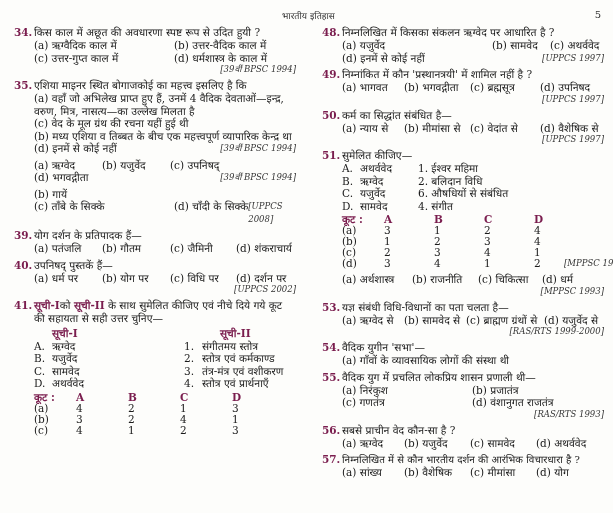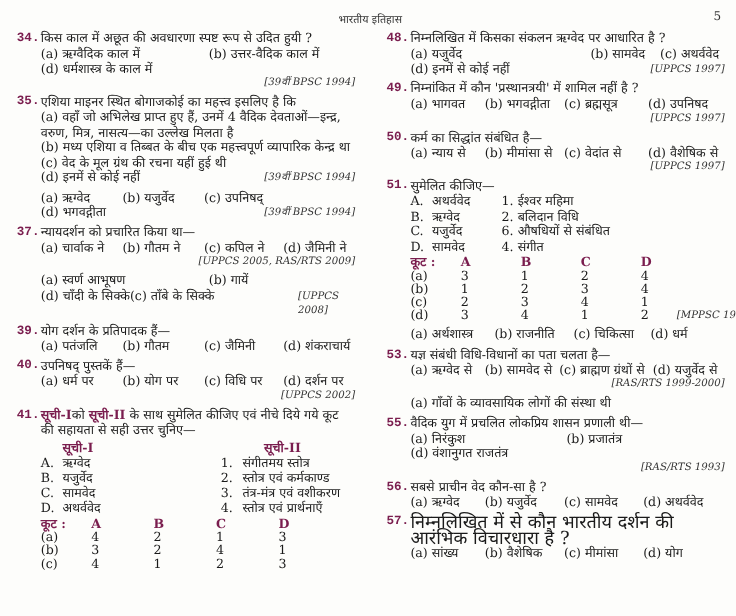--- a/index.html
+++ b/index.html
@@ -15,21 +15,21 @@
     position: absolute; top: 9px; left: 0; width: 613px; height: 14px;
     font-size: 9px; color: #333;
   }
   .header .title { position: absolute; left: 282px; top: 0; }
   .header .page { position: absolute; right: 12px; top: 0; font-size: 10px; }
   .col { position: absolute; top: 26px; }
   .col.left { left: 14px; width: 282px; }
   .col.right { left: 322px; width: 282px; }
   .q { margin-bottom: 4px; }
   .qline { display: flex; line-height: 13px; }
-  .qnum { color: #7a1d4e; font-weight: bold; width: 20px; flex: none; font-family: Liberation Mono, monospace; }
+  .qnum { color: #7a1d4e; font-weight: bold; width: 20px; flex: none; }
   .qtext { flex: 1; }
   .opts { padding-left: 20px; }
   .row { display: flex; line-height: 12.5px; }
   .row .cell { flex: none; }
   .opt { white-space: nowrap; }
   .src { text-align: right; font-style: italic; font-size: 8.5px; color: #333; line-height: 11px; }
   .src-inline { font-style: italic; font-size: 8.5px; color: #333; margin-left: auto; }
   .purple { color: #7a1d4e; font-weight: bold; }
   .match-row { display: flex; line-height: 12.5px; }
   .code-table { margin-top: 2px; }
@@ -50,40 +50,41 @@
     <div class="qline">
         <span class="qnum">34.</span>
         <span class="qtext">किस काल में अछूत की अवधारणा स्पष्ट रूप से उदित हुयी ?</span>
       </div>
     <div class="opts">
       <div class="row">
           <span class="cell opt" style="width:140px">(a)  ऋग्वैदिक काल में</span>
           <span class="cell opt">(b)  उत्तर-वैदिक काल में</span>
         </div>
       <div class="row">
+          <span class="cell opt" style="width:140px">(c)  उत्तर-गुप्त काल में</span>
           <span class="cell opt">(d)  धर्मशास्त्र के काल में</span>
         </div>
     </div>
     <div class="src">[39वीं BPSC 1994]</div>
   </div>
 
   <div class="q">
     <div class="qline">
         <span class="qnum">35.</span>
         <span class="qtext">एशिया माइनर स्थित बोगाजकोई का महत्त्व इसलिए है कि</span>
       </div>
     <div class="opts">
       <div class="row" style="white-space:normal">
           <span>(a)  वहाँ जो अभिलेख प्राप्त हुए हैं, उनमें 4 वैदिक देवताओं—इन्द्र, वरुण, मित्र, नासत्य—का उल्लेख मिलता है</span>
         </div>
       <div class="row">
+          <span class="opt">(c)  वेद के मूल ग्रंथ की रचना यहीं हुई थी</span>
+        </div>
+      <div class="row">
           <span class="opt">(b)  मध्य एशिया व तिब्बत के बीच एक महत्त्वपूर्ण व्यापारिक केन्द्र था</span>
-        </div>
-      <div class="row">
-          <span class="opt">(c)  वेद के मूल ग्रंथ की रचना यहीं हुई थी</span>
         </div>
       <div class="row">
           <span class="opt">(d)  इनमें से कोई नहीं</span>
           <span class="src-inline">[39वीं BPSC 1994]</span>
         </div>
     </div>
   </div>
 
   <div class="q">
     <div class="opts">
@@ -92,45 +93,29 @@
           <span class="cell opt" style="width:68px">(b)  यजुर्वेद</span>
           <span class="cell opt">(c)  उपनिषद्</span>
         </div>
       <div class="row">
           <span class="opt">(d)  भगवद्गीता</span>
           <span class="src-inline">[39वीं BPSC 1994]</span>
         </div>
     </div>
   </div>
 
-  <div class="q">
-    <div class="qline">
-        <span class="qnum">37.</span>
-        <span class="qtext">न्यायदर्शन को प्रचारित किया था—</span>
-      </div>
-    <div class="opts">
-      <div class="row">
-          <span class="cell opt" style="width:68px">(a)  चार्वाक ने</span>
-          <span class="cell opt" style="width:68px">(b)  गौतम ने</span>
-          <span class="cell opt" style="width:66px">(c)  कपिल ने</span>
-          <span class="cell opt">(d)  जैमिनी ने</span>
-        </div>
-    </div>
-    <div class="src">[UPPCS 2005, RAS/RTS 2009]</div>
-  </div>
-
-  <div class="q">
-    <div class="opts">
-      <div class="row">
-          <span class="cell opt" style="width:140px">(a)  स्वर्ण आभूषण</span>
+
+  <div class="q">
+    <div class="opts">
+      <div class="row">
           <span class="cell opt">(b) गायें</span>
         </div>
       <div class="row">
+          <span class="cell opt" style="width:140px">(c)  ताँबे के सिक्के</span>
           <span class="cell opt">(d) चाँदी के सिक्के</span>
-          <span class="cell opt" style="width:140px">(c)  ताँबे के सिक्के</span>
           <span class="src-inline">[UPPCS 2008]</span>
         </div>
     </div>
   </div>
 
   <div class="q">
     <div class="qline">
         <span class="qnum">39.</span>
         <span class="qtext">योग दर्शन के प्रतिपादक हैं—</span>
       </div>
@@ -351,57 +336,63 @@
 
   <div class="q">
     <div class="opts">
       <div class="row">
           <span class="cell opt" style="width:70px">(a)  अर्थशास्त्र</span>
           <span class="cell opt" style="width:66px">(b)  राजनीति</span>
           <span class="cell opt" style="width:64px">(c)  चिकित्सा</span>
           <span class="cell opt">(d)  धर्म</span>
         </div>
     </div>
+    <div class="src">[MPPSC 1993]</div>
   </div>
 
   <div class="q">
     <div class="qline">
         <span class="qnum">53.</span>
         <span class="qtext">यज्ञ संबंधी विधि-विधानों का पता चलता है—</span>
       </div>
     <div class="opts">
       <div class="row">
           <span class="cell opt" style="width:62px">(a)  ऋग्वेद से</span>
           <span class="cell opt" style="width:62px">(b)  सामवेद से</span>
           <span class="cell opt" style="width:78px">(c)  ब्राह्मण ग्रंथों से</span>
           <span class="cell opt">(d)  यजुर्वेद से</span>
         </div>
     </div>
     <div class="src">[RAS/RTS 1999-2000]</div>
   </div>
 
   <div class="q">
+    <div class="qline">
+        <span class="qnum">54.</span>
+        <span class="qtext">वैदिक युगीन 'सभा'—</span>
+      </div>
     <div class="opts">
       <div class="row">
           <span class="opt">(a)  गाँवों के व्यावसायिक लोगों की संस्था थी</span>
         </div>
     </div>
   </div>
 
   <div class="q">
     <div class="qline">
         <span class="qnum">55.</span>
         <span class="qtext">वैदिक युग में प्रचलित लोकप्रिय शासन प्रणाली थी—</span>
       </div>
     <div class="opts">
       <div class="row">
           <span class="cell opt" style="width:130px">(a)  निरंकुश</span>
           <span class="cell opt">(b)  प्रजातंत्र</span>
         </div>
       <div class="row">
+          <span class="cell opt" style="width:130px">(c)  गणतंत्र</span>
           <span class="cell opt">(d)  वंशानुगत राजतंत्र</span>
         </div>
     </div>
     <div class="src">[RAS/RTS 1993]</div>
   </div>
 
   <div class="q">
     <div class="qline">
         <span class="qnum">56.</span>
         <span class="qtext">सबसे प्राचीन वेद कौन-सा है ?</span>
@@ -412,21 +403,21 @@
           <span class="cell opt" style="width:66px">(b)  यजुर्वेद</span>
           <span class="cell opt" style="width:66px">(c)  सामवेद</span>
           <span class="cell opt">(d)  अथर्ववेद</span>
         </div>
     </div>
   </div>
 
   <div class="q">
     <div class="qline">
         <span class="qnum">57.</span>
-        <span class="qtext" style="font-size:15px">निम्नलिखित में से कौन भारतीय दर्शन की आरंभिक विचारधारा है ?</span>
+        <span class="qtext" style="font-size:10px">निम्नलिखित में से कौन भारतीय दर्शन की आरंभिक विचारधारा है ?</span>
       </div>
     <div class="opts">
       <div class="row">
           <span class="cell opt" style="width:62px">(a)  सांख्य</span>
           <span class="cell opt" style="width:66px">(b)  वैशेषिक</span>
           <span class="cell opt" style="width:66px">(c)  मीमांसा</span>
           <span class="cell opt">(d)  योग</span>
         </div>
     </div>
   </div>

